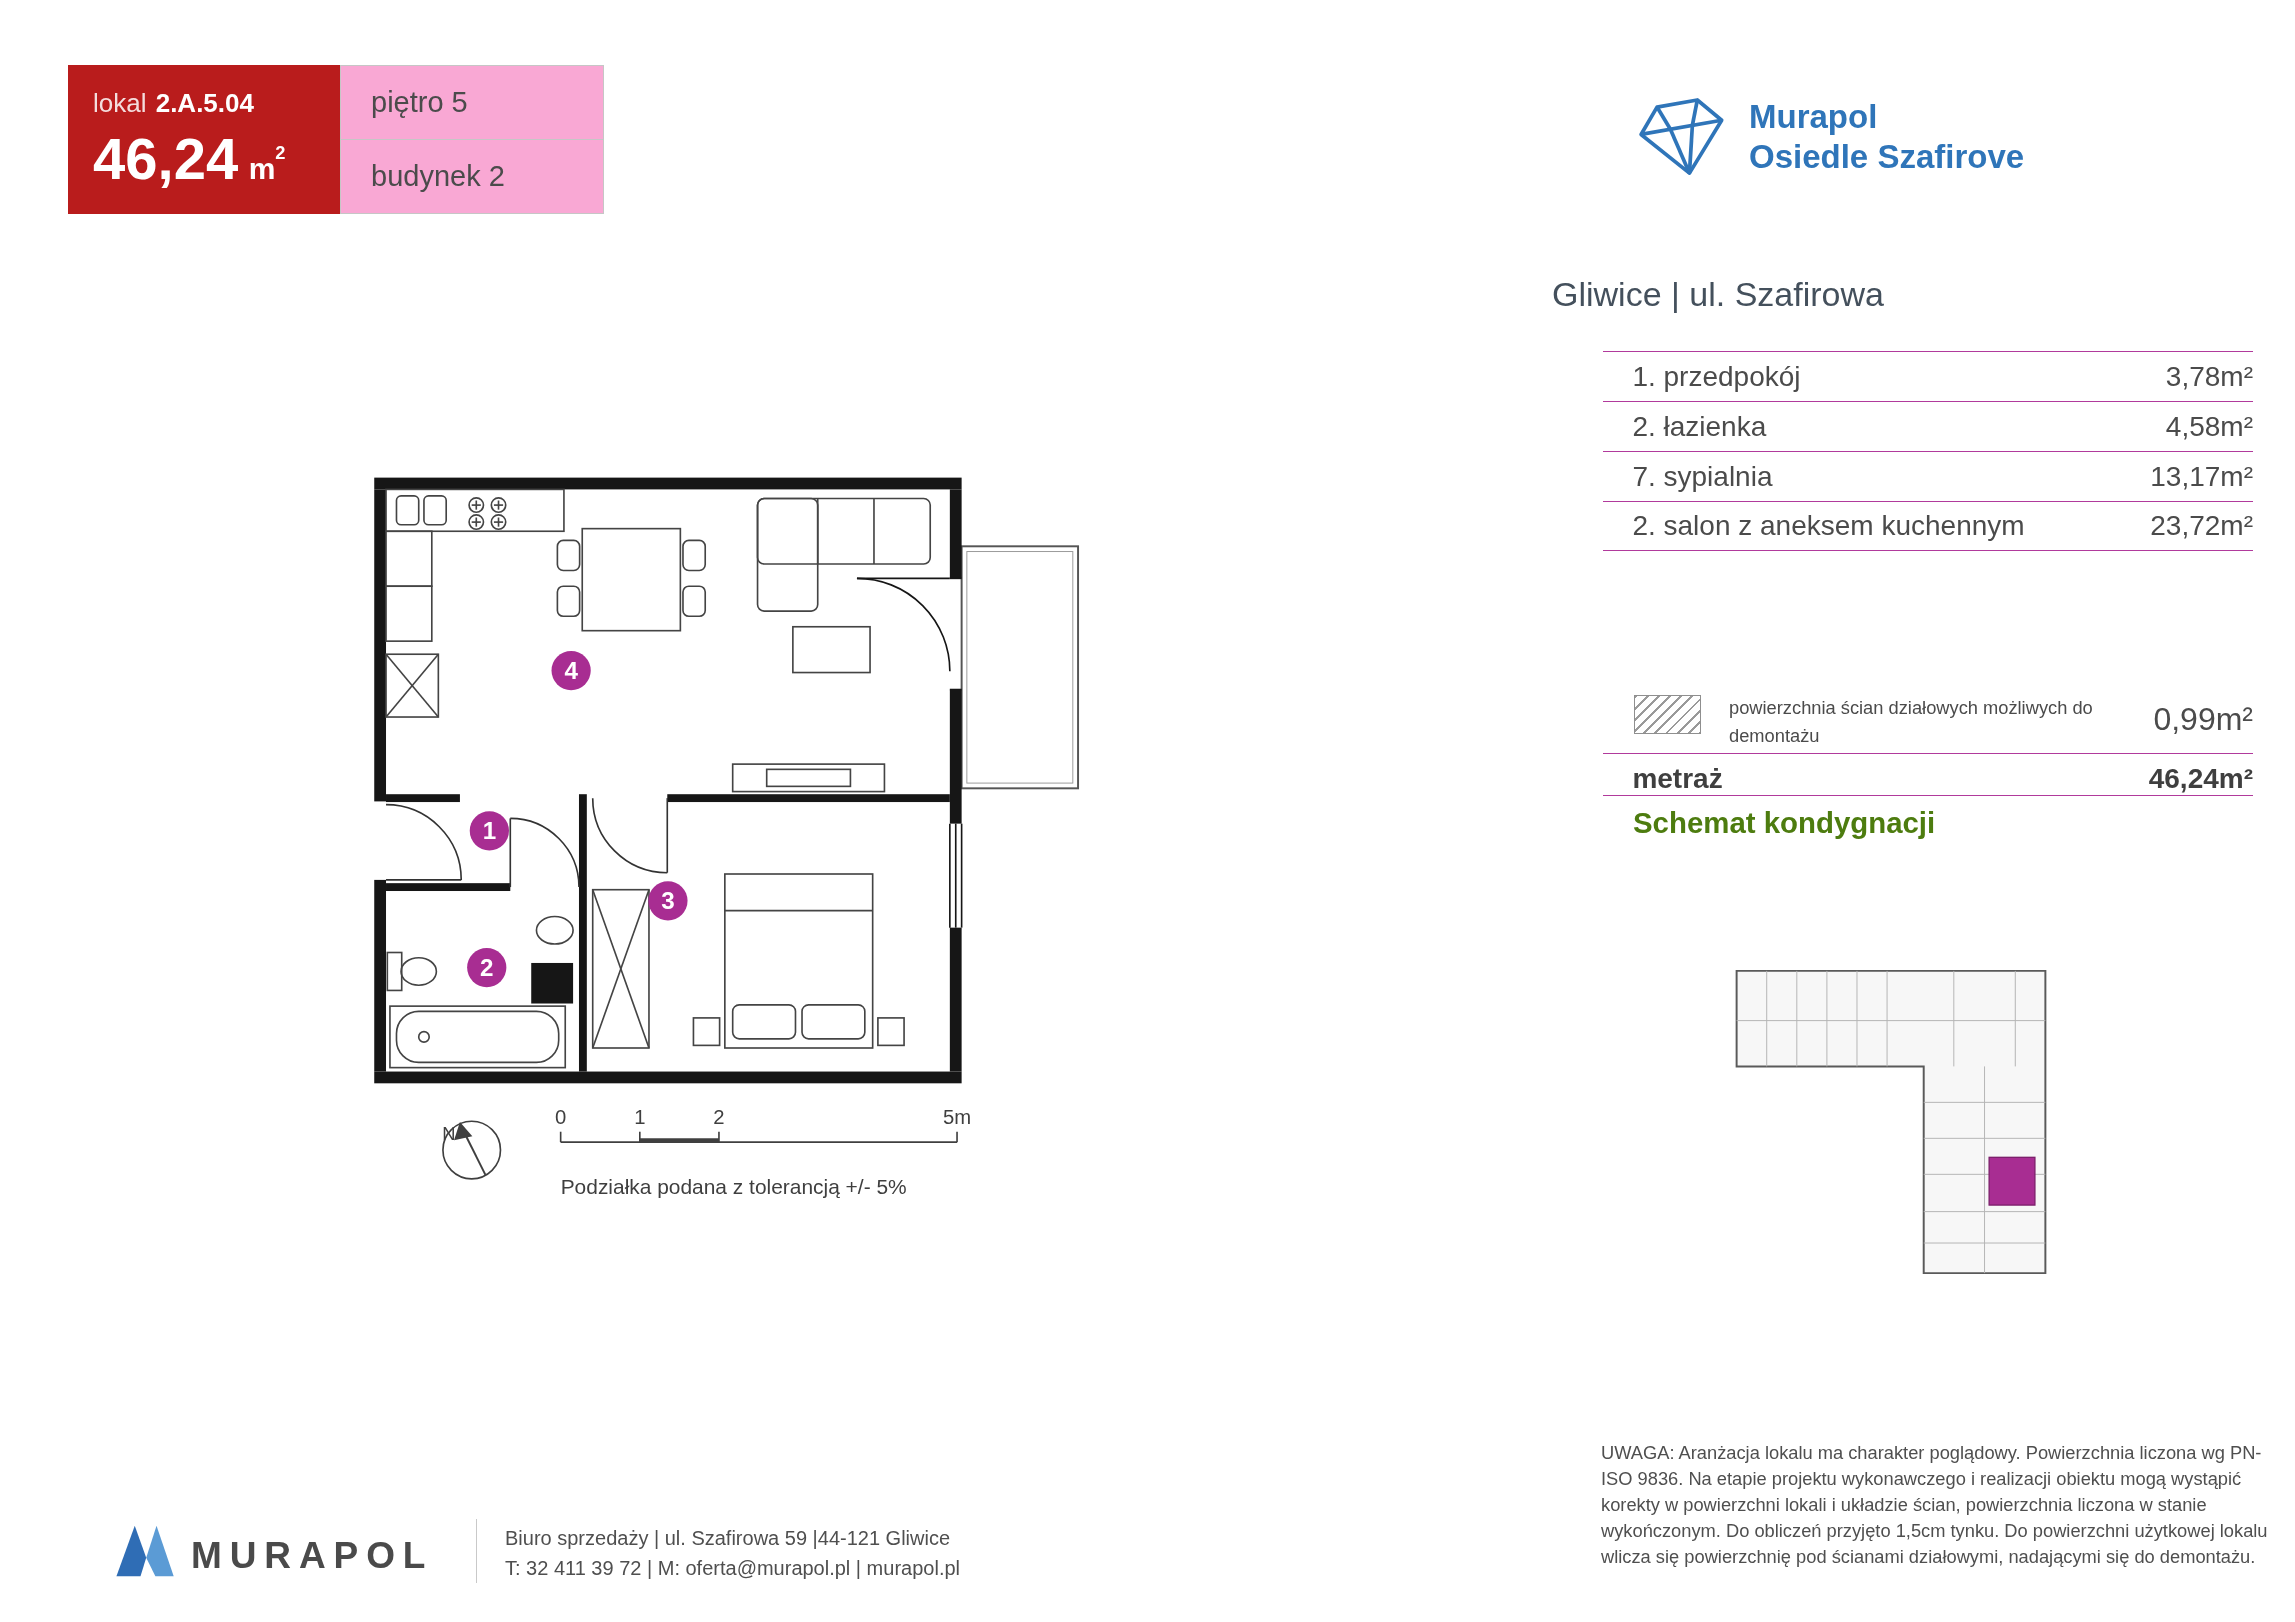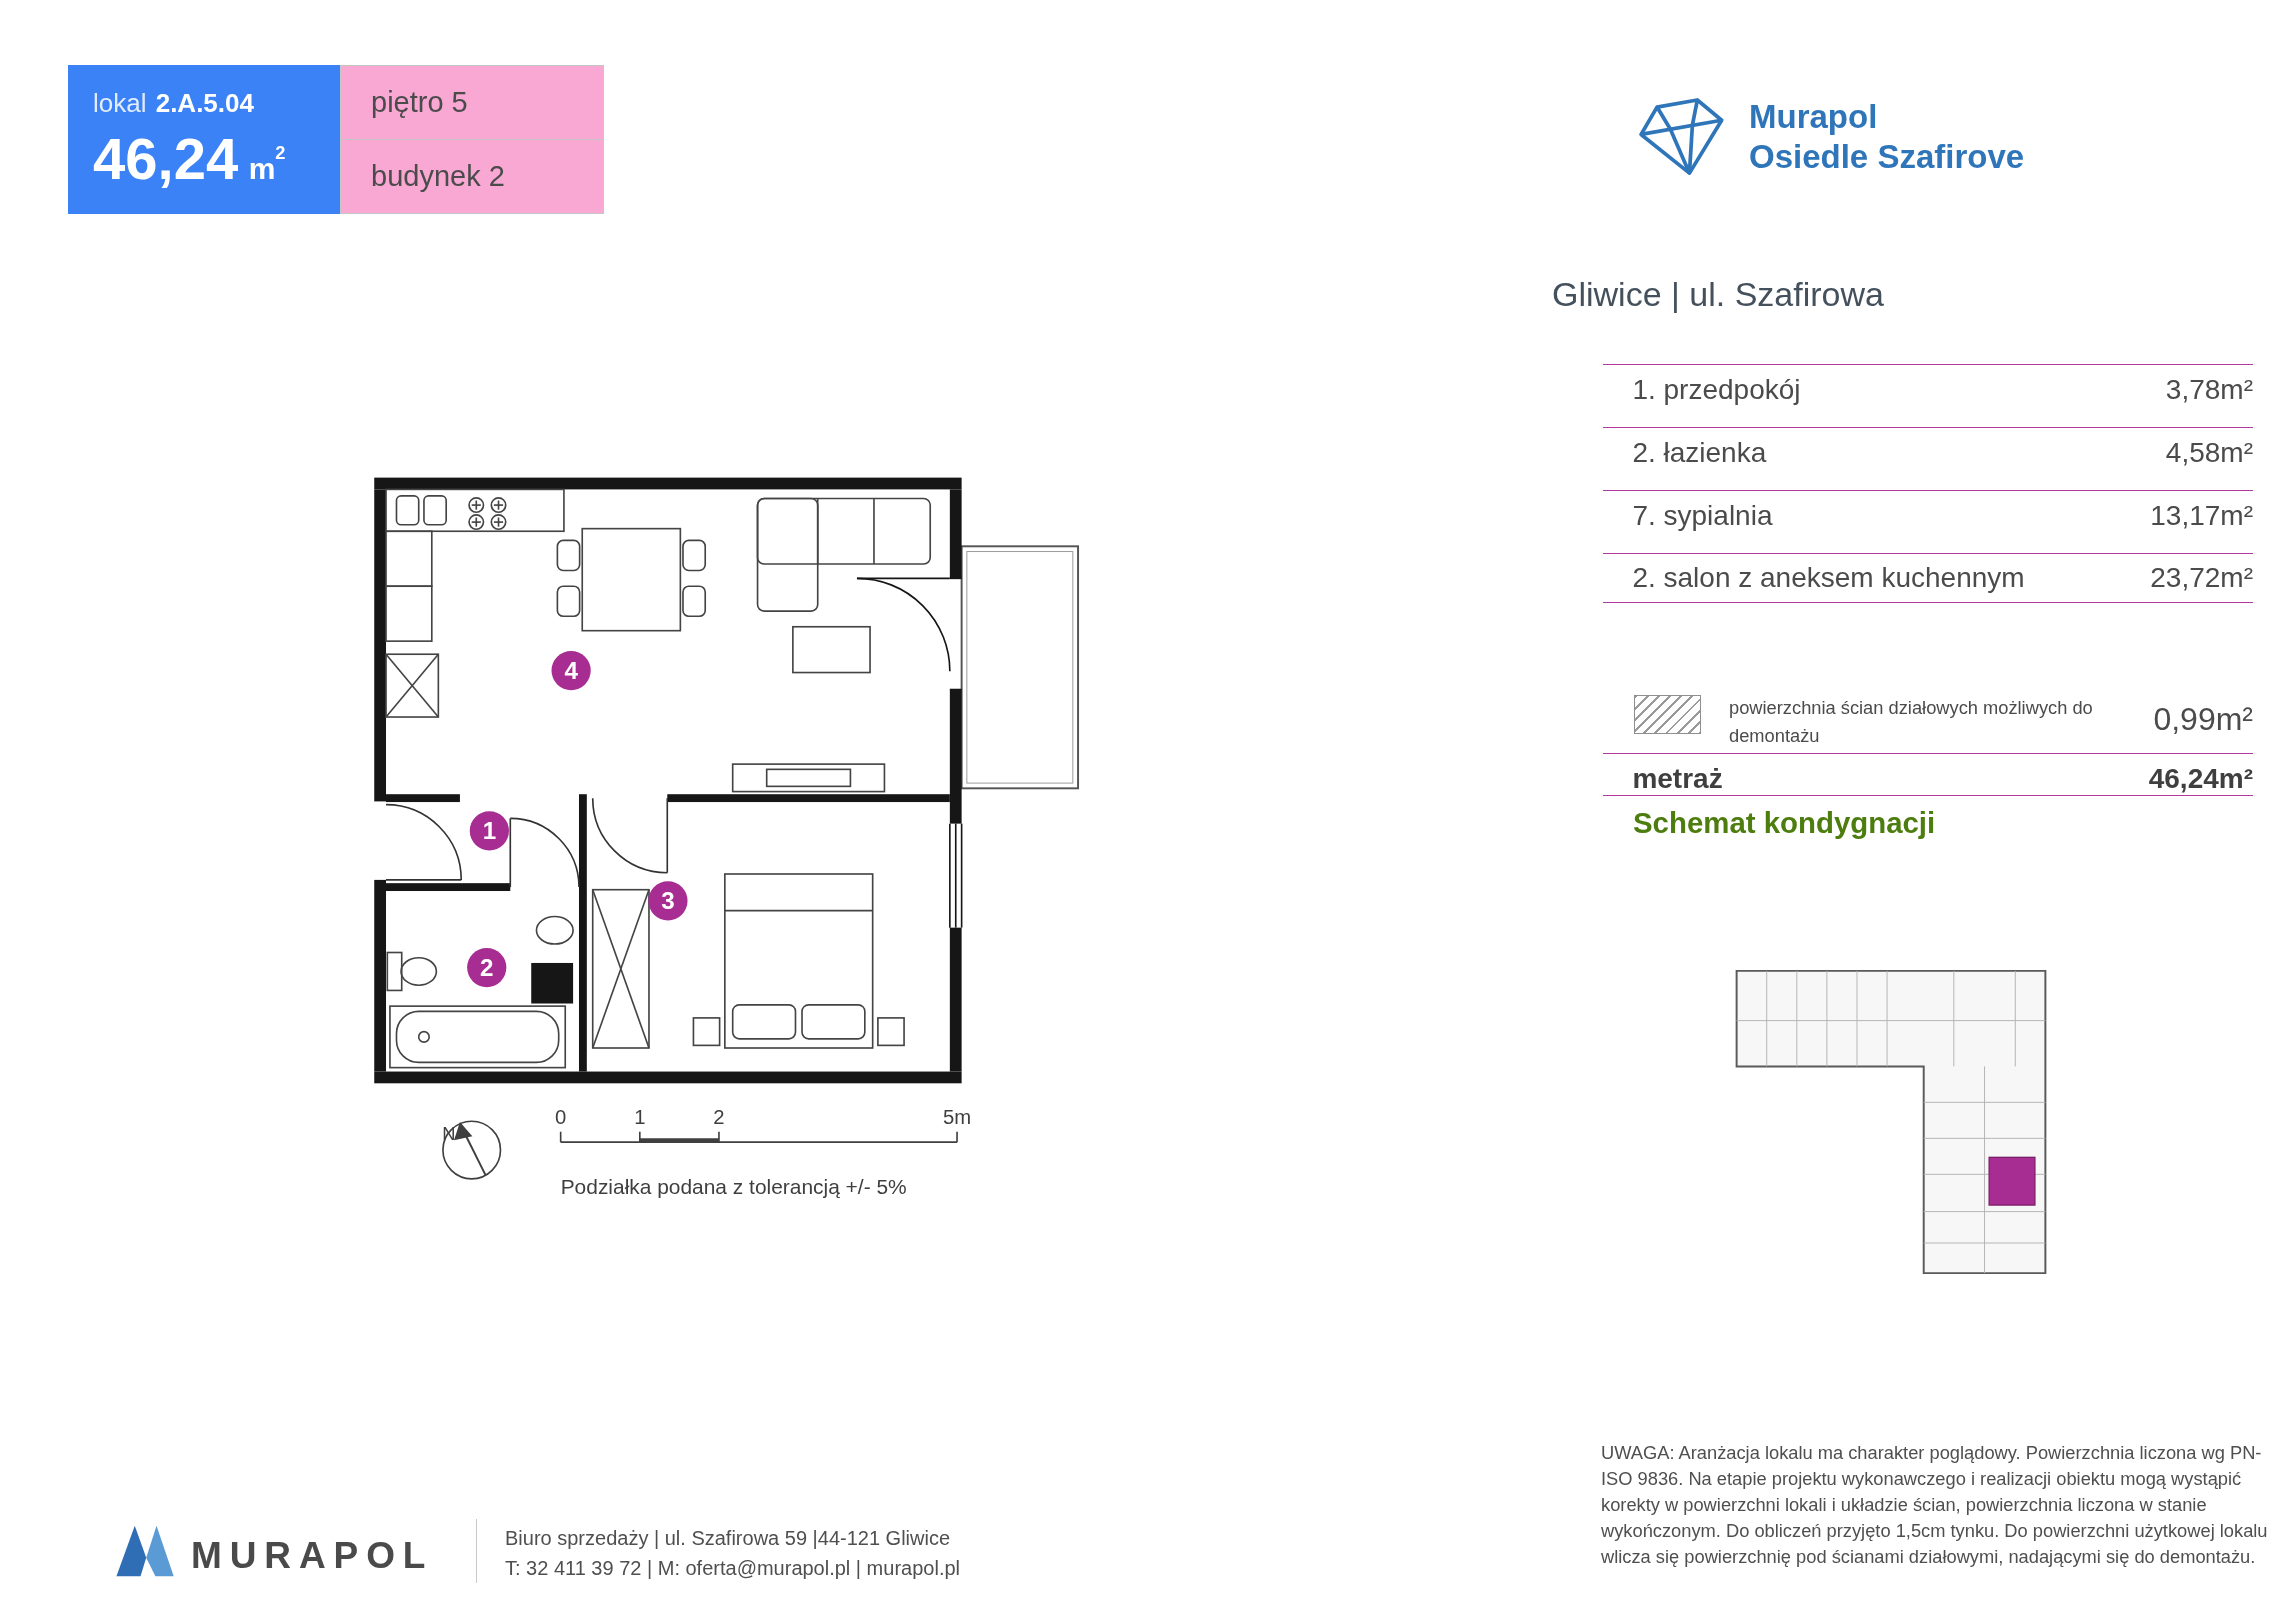--- a/index.html
+++ b/index.html
@@ -5,21 +5,21 @@
   html,body{margin:0;padding:0;}
   body{
     width:2295px;height:1623px;background:#ffffff;position:relative;overflow:hidden;
     font-family:"Liberation Sans",sans-serif;color:#3f3f3f;
   }
   .page{position:absolute;inset:0;}
 
   
   .lokal-box{
     position:absolute;left:68px;top:65px;width:272px;height:149px;
-    background:#3b82f6;color:#fff;box-sizing:border-box;padding:25px 0 0 25px;
+    background:#b91c1c;color:#fff;box-sizing:border-box;padding:25px 0 0 25px;
   }
   .lokal-line{font-size:26px;line-height:1;}
   .lokal-label{font-weight:400;opacity:.85;margin-right:9.2px;}
   .lokal-number{font-weight:700;}
   .area-line{margin-top:14.4px;font-size:58px;font-weight:700;line-height:1;}
   .area-unit{font-size:30px;font-weight:700;margin-left:10.5px;}
   .area-sup{font-size:18.3px;font-weight:700;vertical-align:19.6px;}
 
   .info-box{
     position:absolute;left:340px;width:264px;height:75px;background:#f9a8d4;
@@ -32,21 +32,21 @@
   
   .brand{position:absolute;left:1634px;top:90px;display:flex;align-items:center;gap:17px;}
   .brand-text{font-size:33px;line-height:1.2;color:#2f75b9;font-weight:600;}
   .location{position:absolute;left:1552px;top:275px;font-size:34px;color:#44505c;}
 
   
   .rooms-table{position:absolute;left:1603px;top:351px;width:650px;}
   .room-row{
     display:flex;justify-content:space-between;align-items:center;height:50px;
     border-top:1.3px solid #b13a9c;font-size:28px;color:#4b4b4b;
-    box-sizing:border-box;padding-left:29.4px;margin-top:13px;
+    box-sizing:border-box;padding-left:29.4px;
   }
   .room-row:last-child{border-bottom:1.3px solid #b13a9c;}
 
   
   .hatch-swatch{
     position:absolute;left:1634px;top:695px;width:67px;height:39px;
     border:1.3px solid #8f8f8f;box-sizing:border-box;
     background:repeating-linear-gradient(135deg,#9a9a9a 0 2px,transparent 2px 7.9px);
   }
   .demontaz-label{position:absolute;left:1729px;top:694px;width:393px;font-size:18.3px;line-height:1.55;color:#4b4b4b;}

